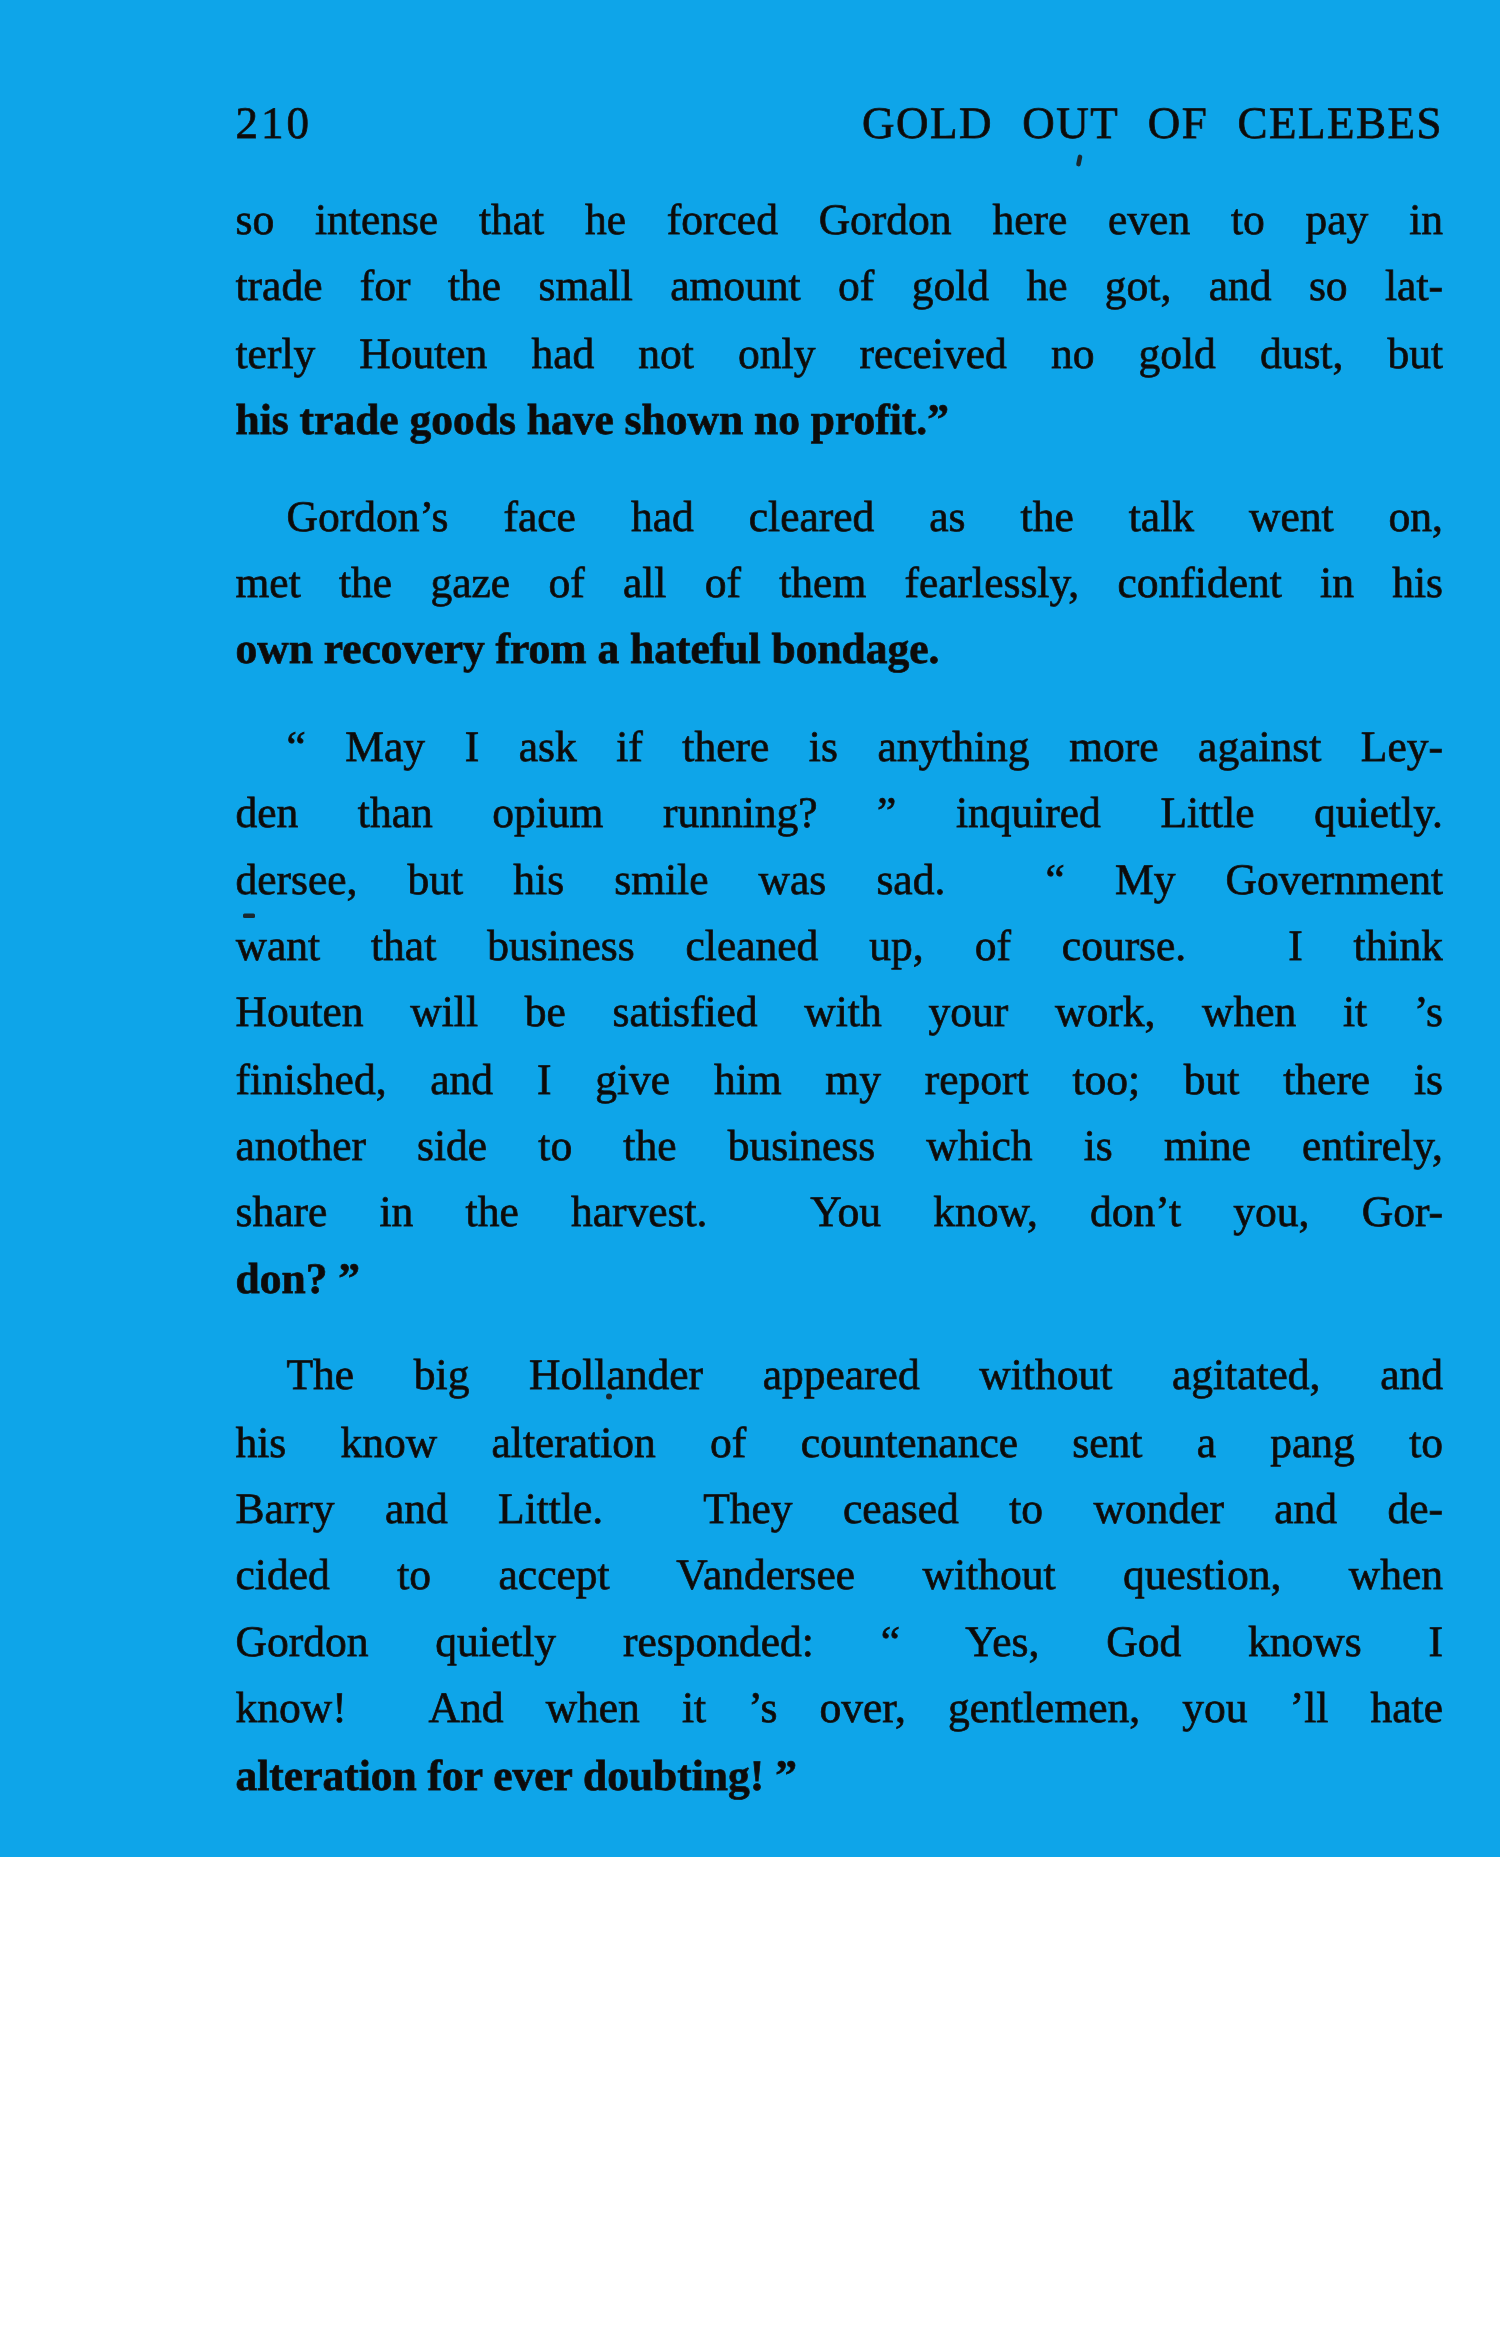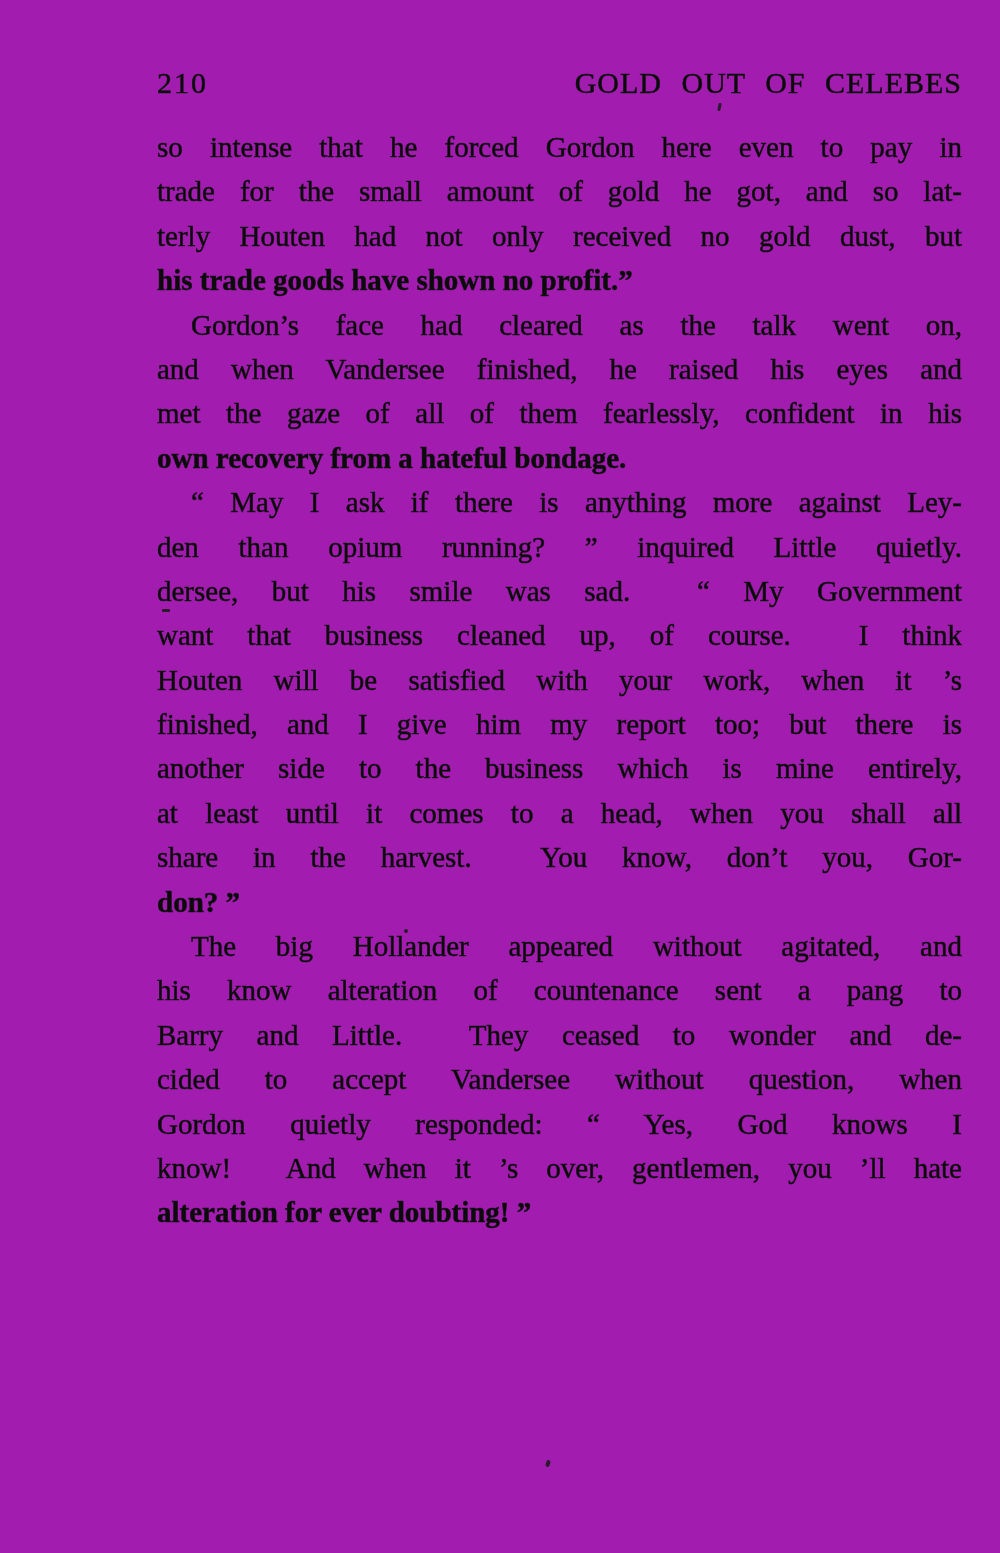--- a/index.html
+++ b/index.html
@@ -4,22 +4,22 @@
 <title>Book Page Scan</title>
 <style>
   html, body {
     margin: 0;
     padding: 0;
     background: #ffffff;
   }
   .page {
     position: relative;
     width: 1000px;
-    height: 1553px;
-    background: #a21caf;
+    height: 1238px;
+    background: #0ea5e9;
     overflow: hidden;
     font-family: "Liberation Serif", "DejaVu Serif", serif;
     color: #0b0b0b;
     -webkit-text-stroke: 0.5px #141414;
   }
   .page-header {
     position: absolute;
     top: 64px;
     left: 157px;
     width: 805px;
@@ -49,20 +49,21 @@
     height: 44.4px;
     line-height: 44.4px;
     font-size: 29px;
     text-align: justify;
     text-align-last: justify;
     overflow: hidden;
     white-space: normal;
   }
   .line.indent {
     text-indent: 34px;
+    margin-top: 20px;
   }
   .line.last {
     text-align: left;
     text-align-last: left;
     font-weight: bold;
   }
   .ink-speck {
     position: absolute;
     background: #1c1c1c;
     opacity: 0.9;
@@ -93,31 +94,29 @@
     <span class="page-number">210</span>
     <span class="running-title">GOLD OUT OF CELEBES</span>
   </div>
 
   <div class="text-block">
       <div class="line">so intense that he forced Gordon here even to pay in</div>
       <div class="line">trade for the small amount of gold he got, and so lat-</div>
       <div class="line">terly Houten had not only received no gold dust, but</div>
       <div class="line last">his trade goods have shown no profit.”</div>
       <div class="line indent">Gordon’s face had cleared as the talk went on,</div>
-      <div class="line">and when Vandersee finished, he raised his eyes and</div>
       <div class="line">met the gaze of all of them fearlessly, confident in his</div>
       <div class="line last">own recovery from a hateful bondage.</div>
       <div class="line indent">“ May I ask if there is anything more against Ley-</div>
       <div class="line">den than opium running? ” inquired Little quietly.</div>
       <div class="line">dersee, but his smile was sad.&nbsp; “ My Government</div>
       <div class="line">want that business cleaned up, of course.&nbsp; I think</div>
       <div class="line">Houten will be satisfied with your work, when it ’s</div>
       <div class="line">finished, and I give him my report too; but there is</div>
       <div class="line">another side to the business which is mine entirely,</div>
-      <div class="line">at least until it comes to a head, when you shall all</div>
       <div class="line">share in the harvest.&nbsp; You know, don’t you, Gor-</div>
       <div class="line last">don? ”</div>
       <div class="line indent">The big Hollander appeared without agitated, and</div>
       <div class="line">his know alteration of countenance sent a pang to</div>
       <div class="line">Barry and Little.&nbsp; They ceased to wonder and de-</div>
       <div class="line">cided to accept Vandersee without question, when</div>
       <div class="line">Gordon quietly responded: “ Yes, God knows I</div>
       <div class="line">know!&nbsp; And when it ’s over, gentlemen, you ’ll hate</div>
       <div class="line last">alteration for ever doubting! ”</div>
     </div>

